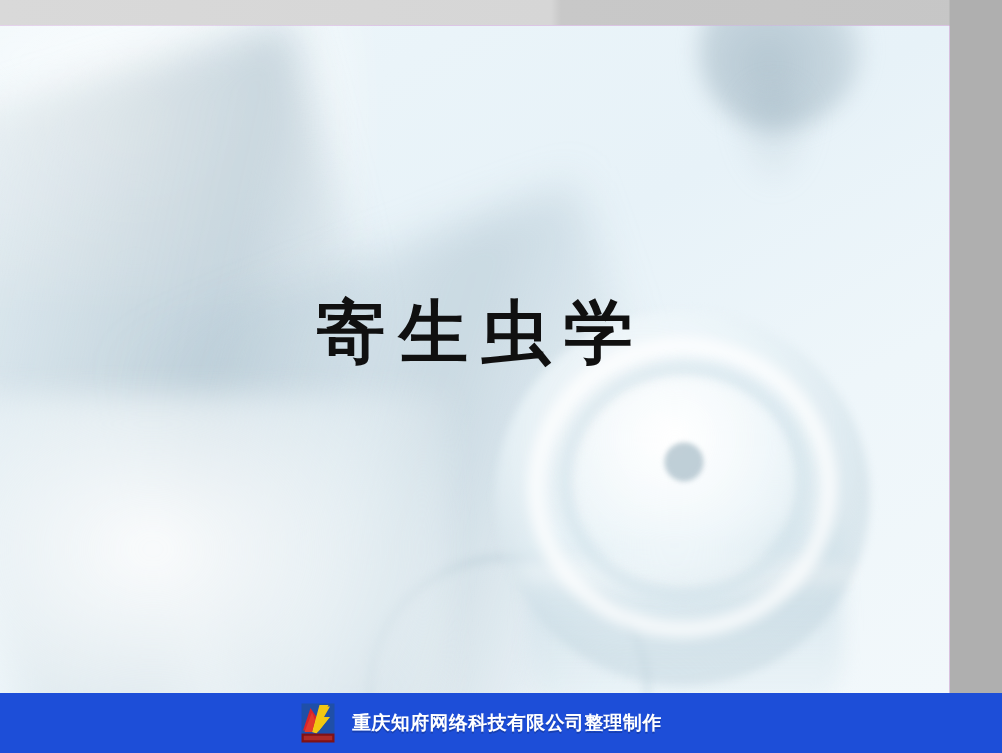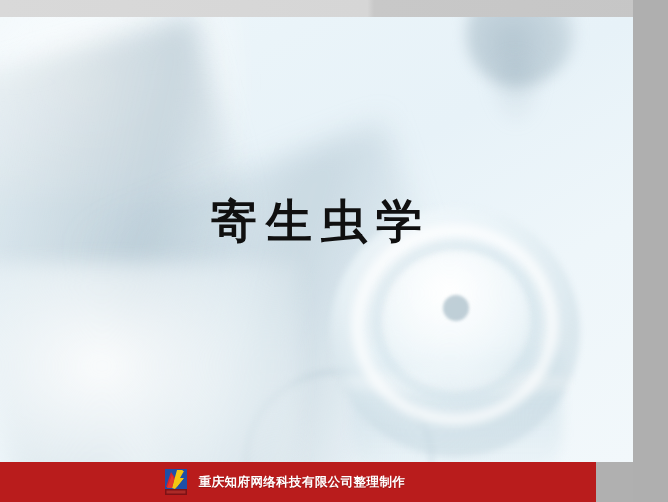--- a/index.html
+++ b/index.html
@@ -199,23 +199,23 @@
     line-height: 56px;
     white-space: nowrap;
     text-indent: 9px;
   }
 
   
   .footer-banner {
     position: absolute;
     left: 0;
     bottom: 0;
-    width: 596px;
+    width: 668px;
     height: 40px;
-    background: #b91c1c;
+    background: #1d4ed8;
     display: flex;
     align-items: center;
     justify-content: center;
   }
   .footer-inner {
     display: flex;
     align-items: center;
     gap: 10px;
     transform: translateX(-14px);
   }

